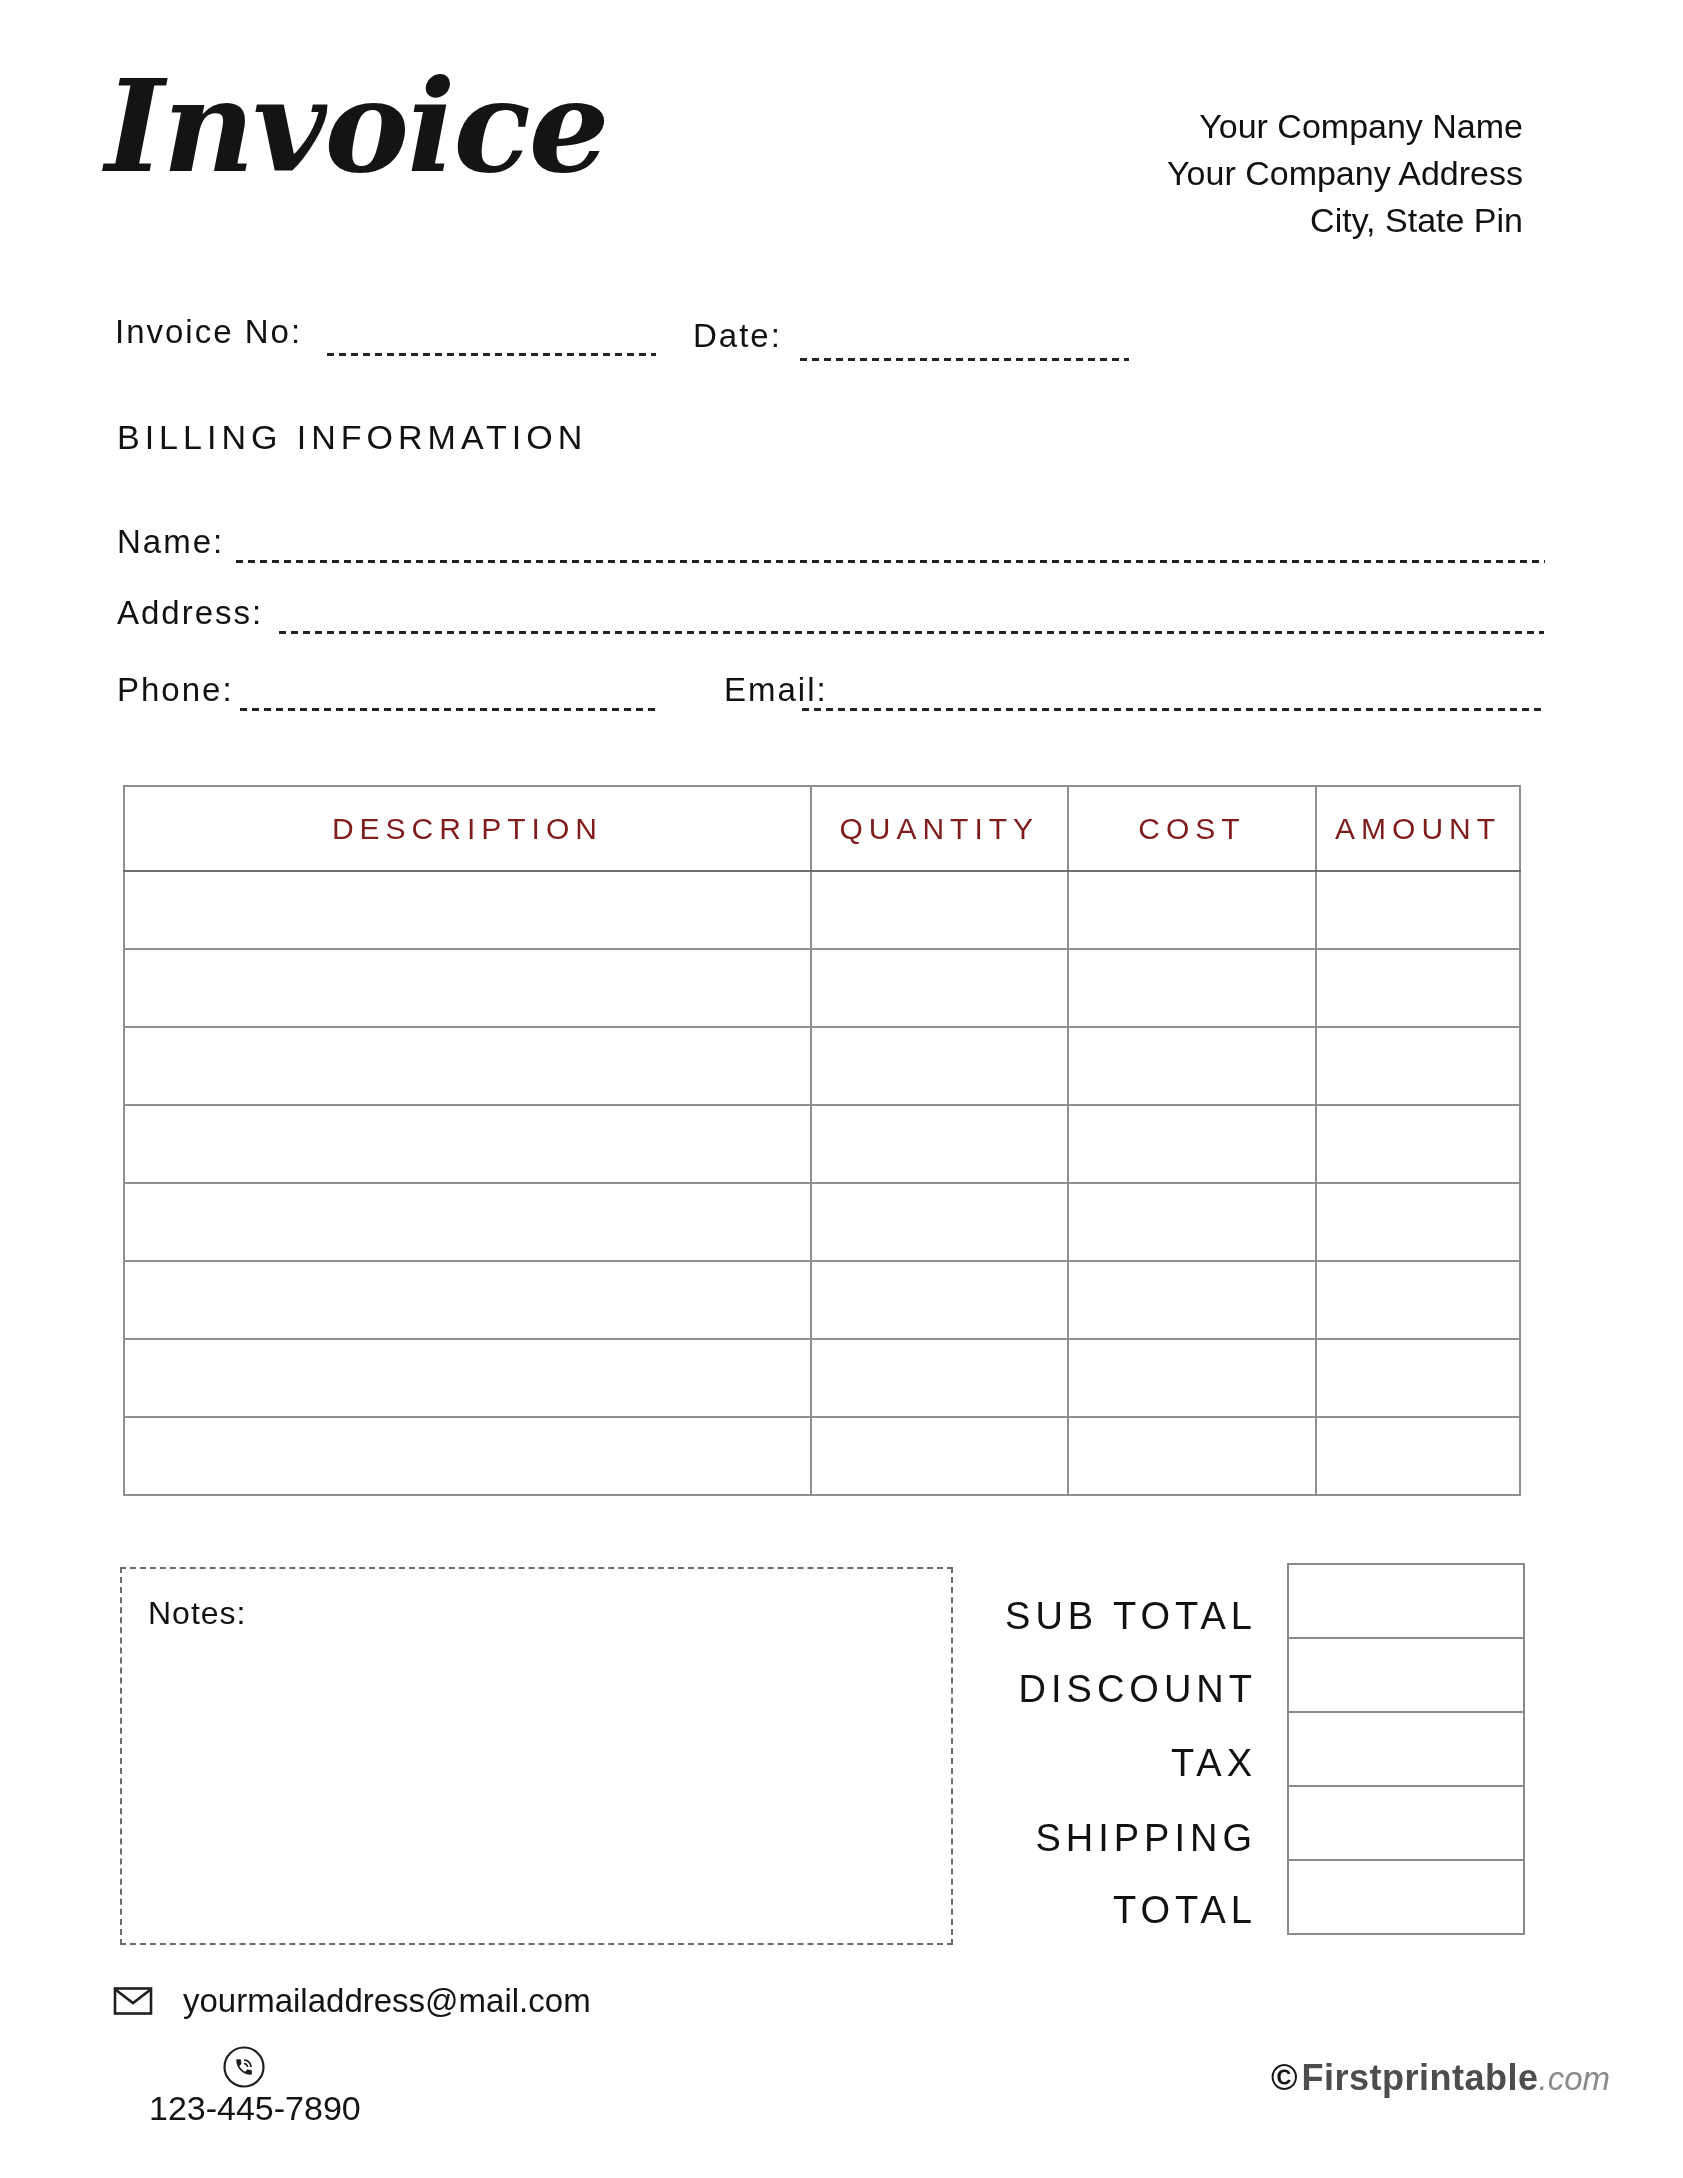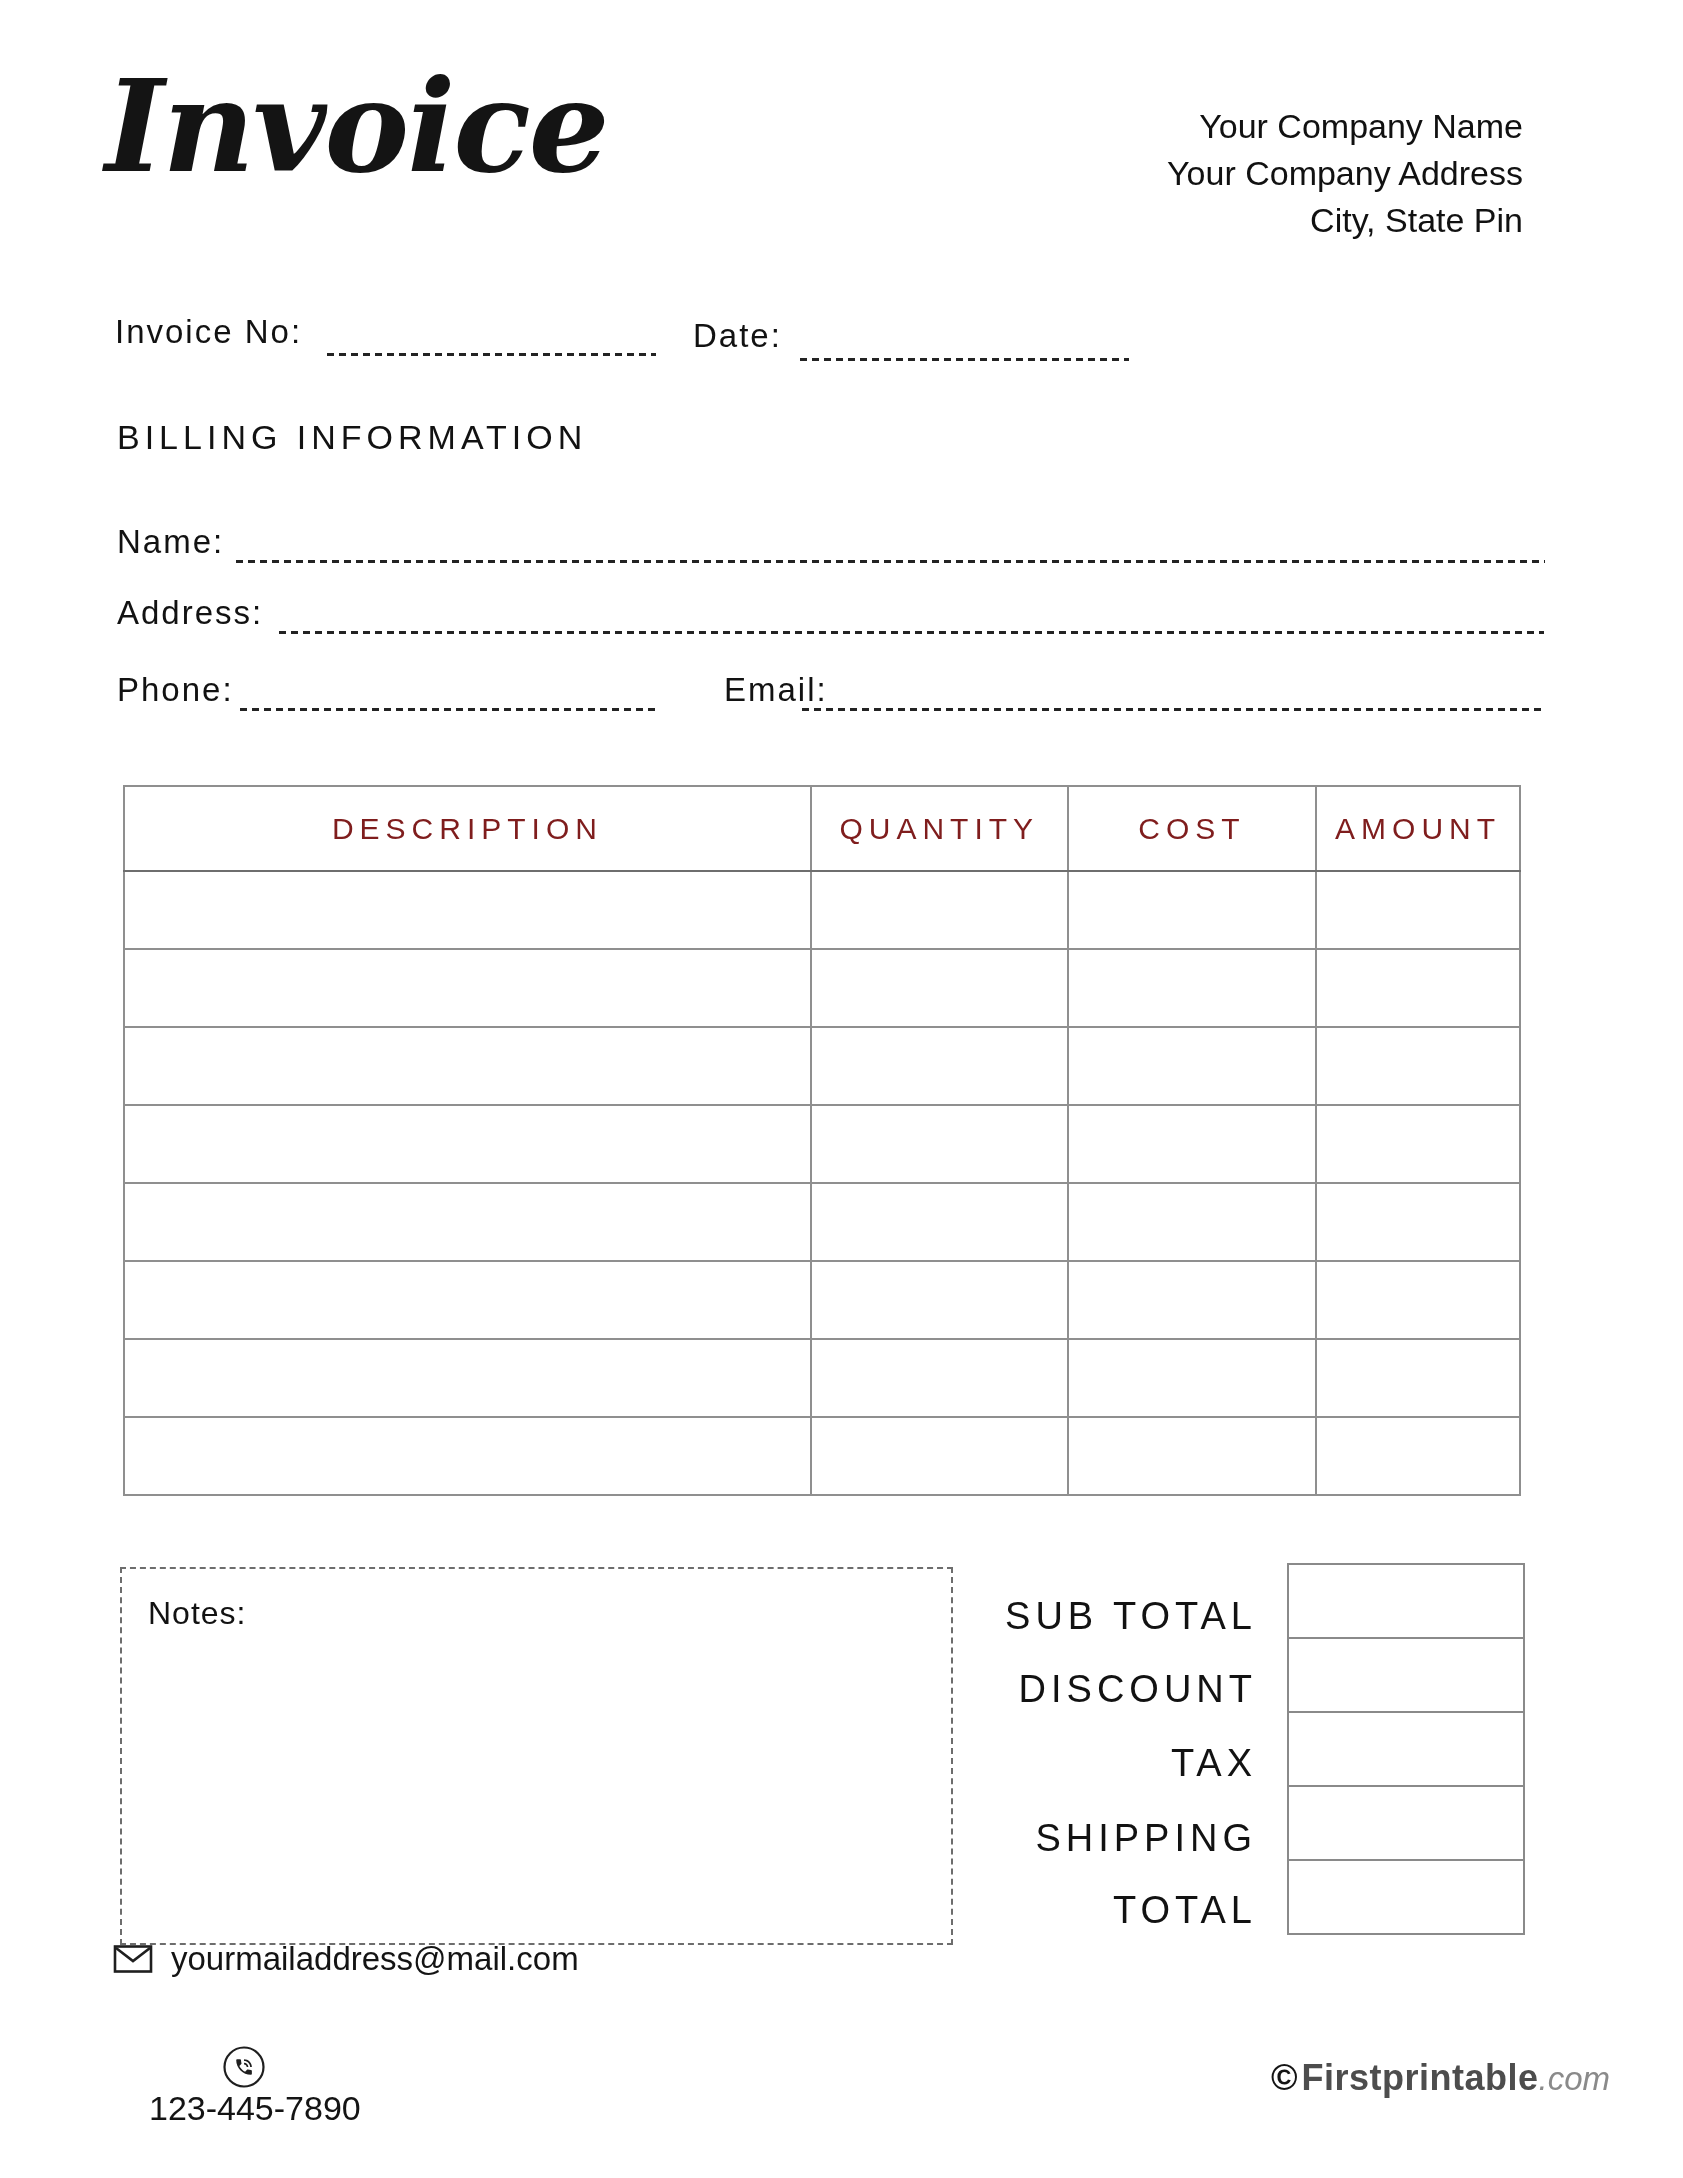--- a/index.html
+++ b/index.html
@@ -205,21 +205,21 @@
   <div class="total-label" style="top:1889px;">TOTAL</div>
 
   <div class="totals-boxes">
     <div class="total-box"></div>
     <div class="total-box"></div>
     <div class="total-box"></div>
     <div class="total-box"></div>
     <div class="total-box"></div>
   </div>
 
-  <div class="footer-item" style="left:113px; top:1940px;">
+  <div class="footer-item" style="left:113px; top:1982px;gap:12px;">
     <span class="icon-wrap">
       <svg width="40" height="30" viewBox="0 0 40 30" fill="none">
         <rect x="2" y="2.5" width="36" height="25" stroke="#1f1f1f" stroke-width="2.6"></rect>
         <polyline points="3,4 20,17 37,4" stroke="#1f1f1f" stroke-width="2.6" fill="none"></polyline>
       </svg>
     </span>
     <span class="footer-text" style="margin-left:18px;">yourmailaddress@mail.com</span>
   </div>
 
   <div class="footer-item" style="left:127px; top:2045px;flex-direction:column;">

